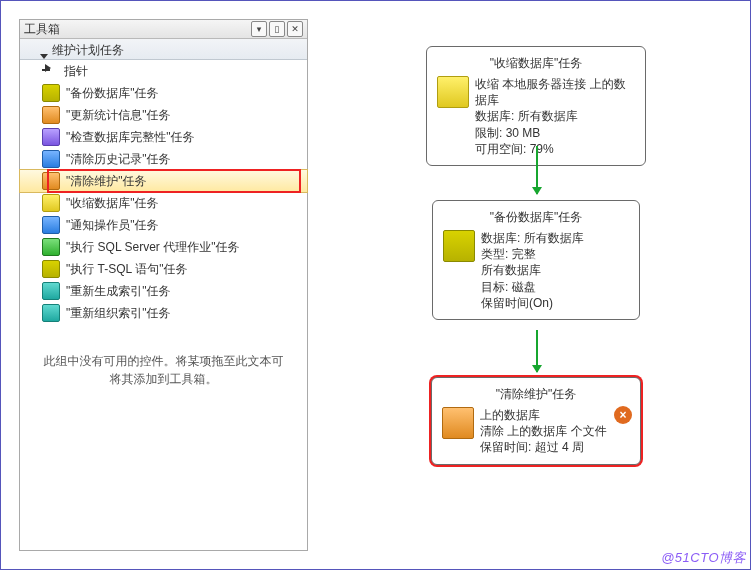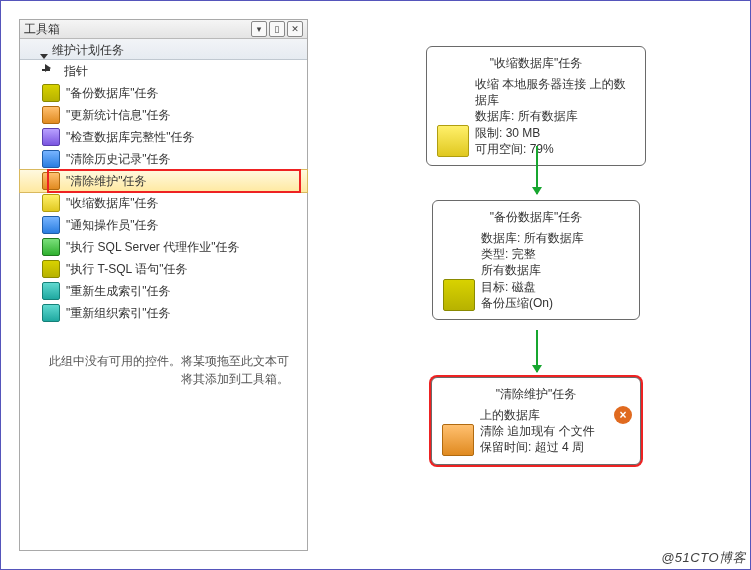--- a/index.html
+++ b/index.html
@@ -11,33 +11,33 @@
 .section-hdr{height:20px;background:linear-gradient(#f2f4f7,#e6ebf1);border-bottom:1px solid #c0c8d0;display:flex;align-items:flex-end;padding:0 20px;cursor:pointer}
 .section-hdr .tri{width:0;height:0;border-left:4px solid transparent;border-right:4px solid transparent;border-top:5px solid #333;margin-right:4px}
 .item{height:22px;display:flex;align-items:center;padding-left:22px;cursor:pointer}
 .item.pointer{padding-left:22px}
 .item.selected{background:linear-gradient(#fff9e0,#ffe9a0);outline:1px solid #d9b95e}
 .item-sel-box{position:absolute;left:27px;width:254px;height:24px;border:2px solid #e22;pointer-events:none;box-sizing:border-box}
 .icon{width:16px;height:16px;margin-right:6px;flex-shrink:0}
 .arrow-icon{position:relative}
 .arrow-icon::before{content:"";position:absolute;left:3px;top:1px;width:0;height:0;border-left:6px solid #333;border-top:4px solid transparent;border-bottom:4px solid transparent}
 .arrow-icon::after{content:"";position:absolute;left:0;top:6px;width:8px;height:2px;background:#333}
-.general-empty{padding:28px 18px;text-align:right;color:#555;line-height:1.5}
+.general-empty{padding:28px 18px;text-align:center;color:#555;line-height:1.5}
 
 .flow{position:absolute;left:330px;top:15px;right:15px;bottom:15px}
 .task{position:absolute;background:#fff;border:1px solid #6a6a6a;border-radius:6px;padding:6px 10px 8px 10px;box-shadow:0 0 0 transparent;box-sizing:border-box}
 .task-title{text-align:center;padding:2px 0 4px 0}
-.task-body{display:flex;align-items:flex-end}
+.task-body{display:flex;align-items:flex-start}
 .task-icon{width:30px;height:30px;flex-shrink:0;margin-right:6px}
 .task-lines{line-height:1.35}
 .connector{position:absolute;left:50%;width:2px;background:#17a62f}
 .connector::after{content:"";position:absolute;left:-4px;bottom:-1px;width:0;height:0;border-left:5px solid transparent;border-right:5px solid transparent;border-top:8px solid #17a62f}
 .err-badge{position:absolute;right:8px;top:28px;width:18px;height:18px;border-radius:50%;background:#e06a1f;color:#fff;display:flex;align-items:center;justify-content:center;font-weight:bold}
 .task.selected{box-shadow:0 0 0 2px #e22}
-.watermark{position:absolute;right:4px;bottom:2px;color:#404040;font-size:13px;font-style:italic;letter-spacing:.5px}
+.watermark{position:absolute;right:4px;bottom:2px;color:#8b5cf6;font-size:13px;font-style:italic;letter-spacing:.5px}
 
 .ic{display:inline-block;border-radius:2px}
 .ic-db{background:linear-gradient(#d8d200,#b7b200);border:1px solid #8a8a00}
 .ic-blue{background:linear-gradient(#77b4ff,#2a7de0);border:1px solid #1f5ea8}
 .ic-purple{background:linear-gradient(#b9a1ff,#7a55e0);border:1px solid #5b3fb0}
 .ic-green{background:linear-gradient(#7be07b,#2fb02f);border:1px solid #1f7a1f}
 .ic-orange{background:linear-gradient(#ffc070,#e08a20);border:1px solid #b06a10}
 .ic-teal{background:linear-gradient(#60d9d0,#1fa8a0);border:1px solid #158078}
 .ic-yellow{background:linear-gradient(#fff06a,#e0c820);border:1px solid #b09e10}
 </style>
@@ -133,34 +133,34 @@
 
   <div class="task" style="left:101px;top:184px;width:208px">
     <div class="task-title">"备份数据库"任务</div>
     <div class="task-body">
       <span class="task-icon ic ic-db"></span>
       <div class="task-lines">
         <div>数据库: 所有数据库</div>
         <div>类型: 完整</div>
         <div>所有数据库</div>
         <div>目标: 磁盘</div>
-        <div>备份压缩(On)</div>
+        <div>保留时间(On)</div>
       </div>
     </div>
   </div>
 
   <div class="connector" style="left:205px;top:314px;height:42px"></div>
 
   <div class="task selected" style="left:100px;top:361px;width:210px">
     <div class="task-title">"清除维护"任务</div>
     <div class="task-body">
       <span class="task-icon ic ic-orange"></span>
       <div class="task-lines">
         <div> 上的数据库</div>
-        <div>清除 追加现有  个文件</div>
+        <div>清除 上的数据库  个文件</div>
         <div>保留时间: 超过 4 周</div>
       </div>
     </div>
     <div class="err-badge">×</div>
   </div>
 </div>
 
 <div class="watermark">@51CTO博客</div>
 
 </div>

